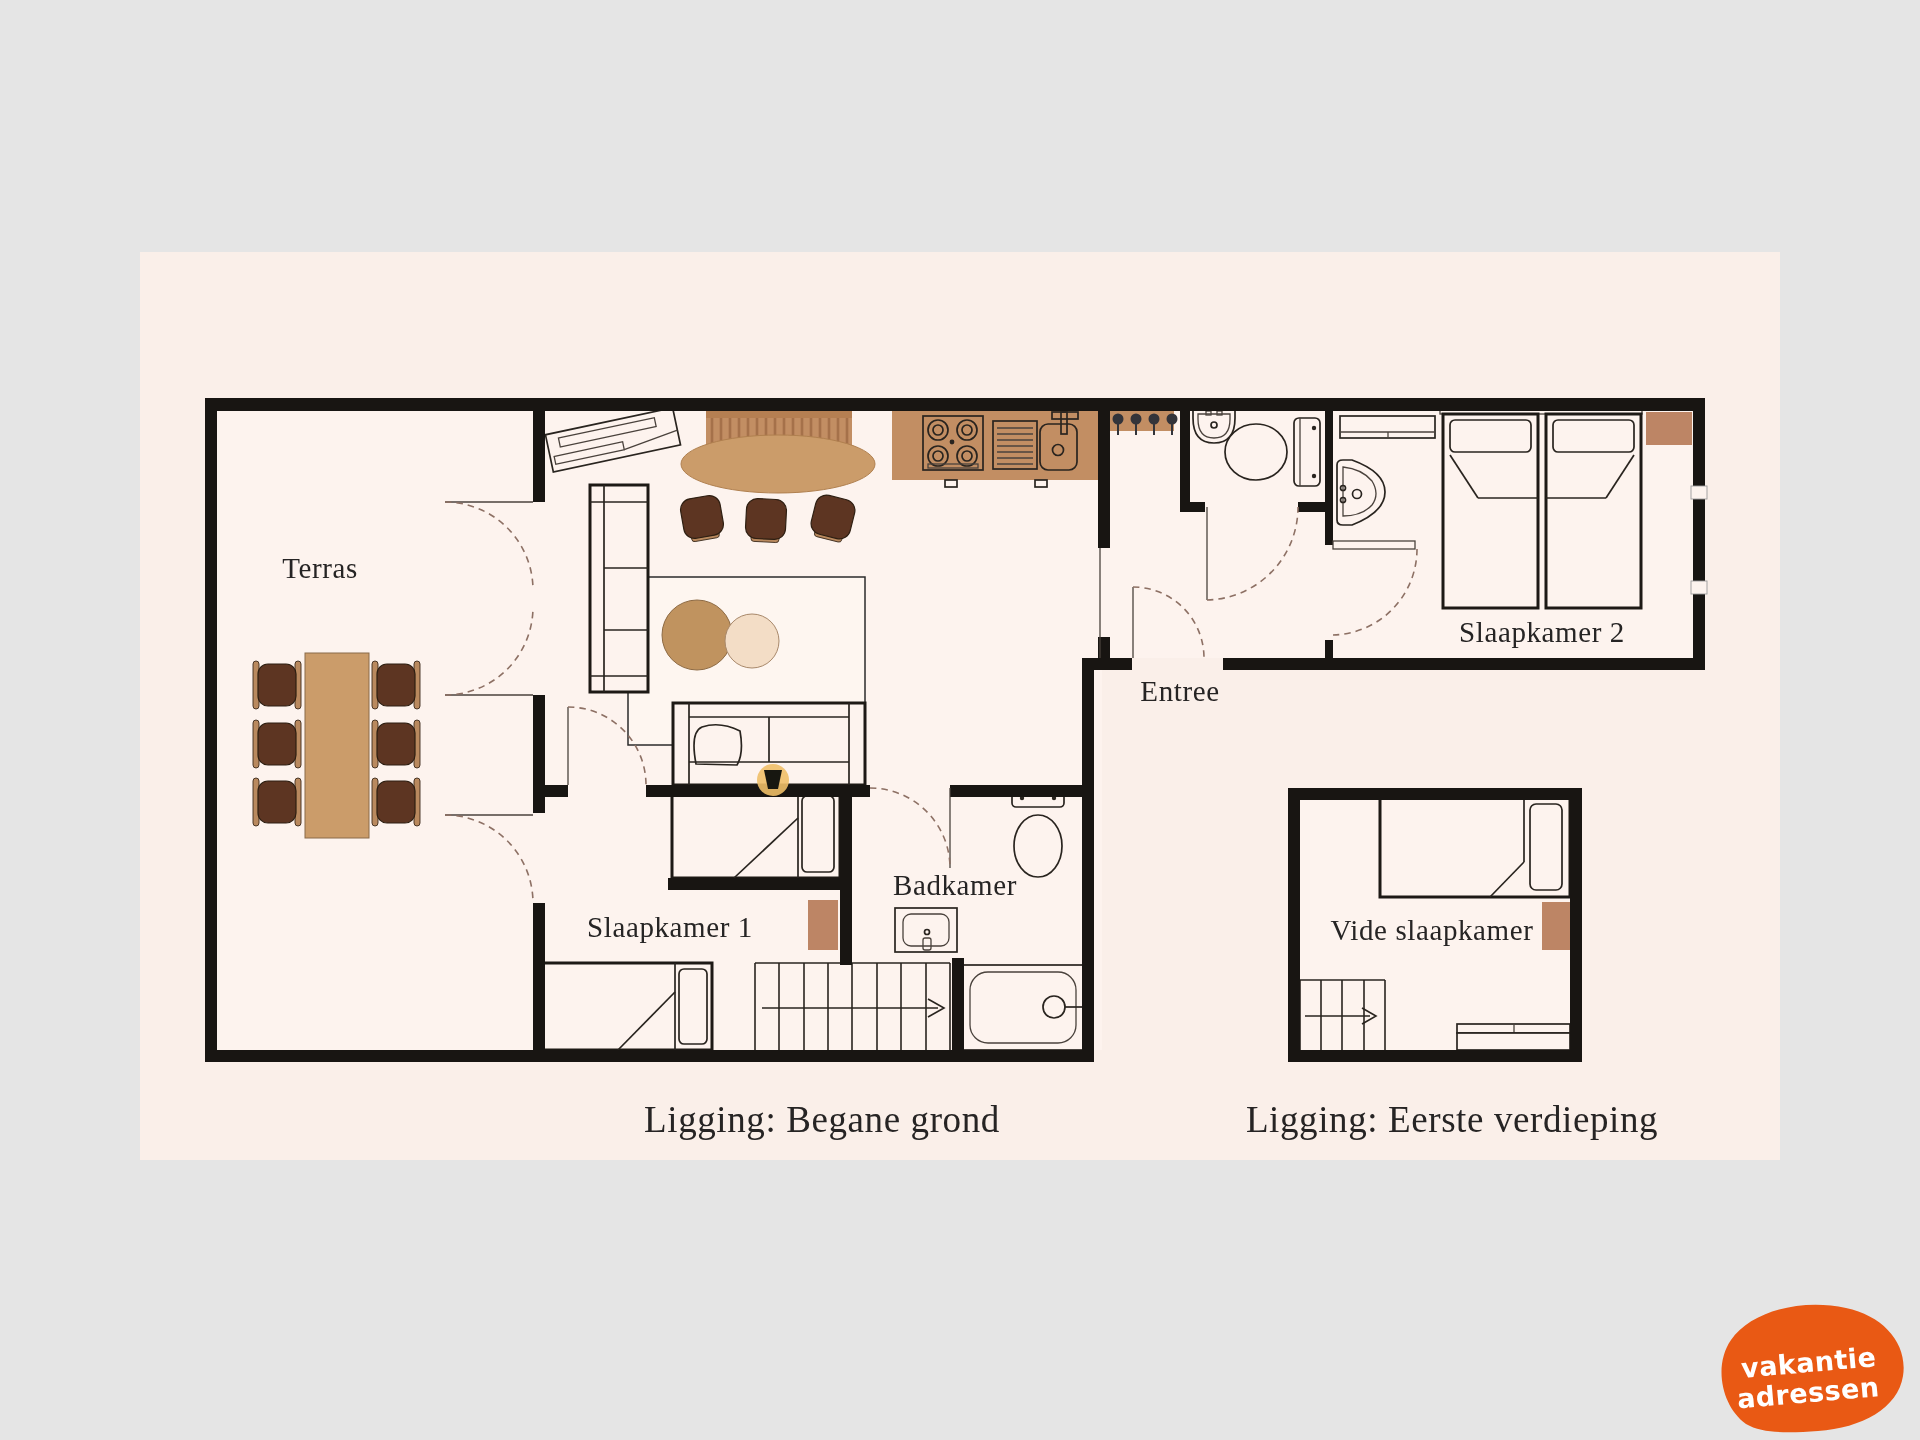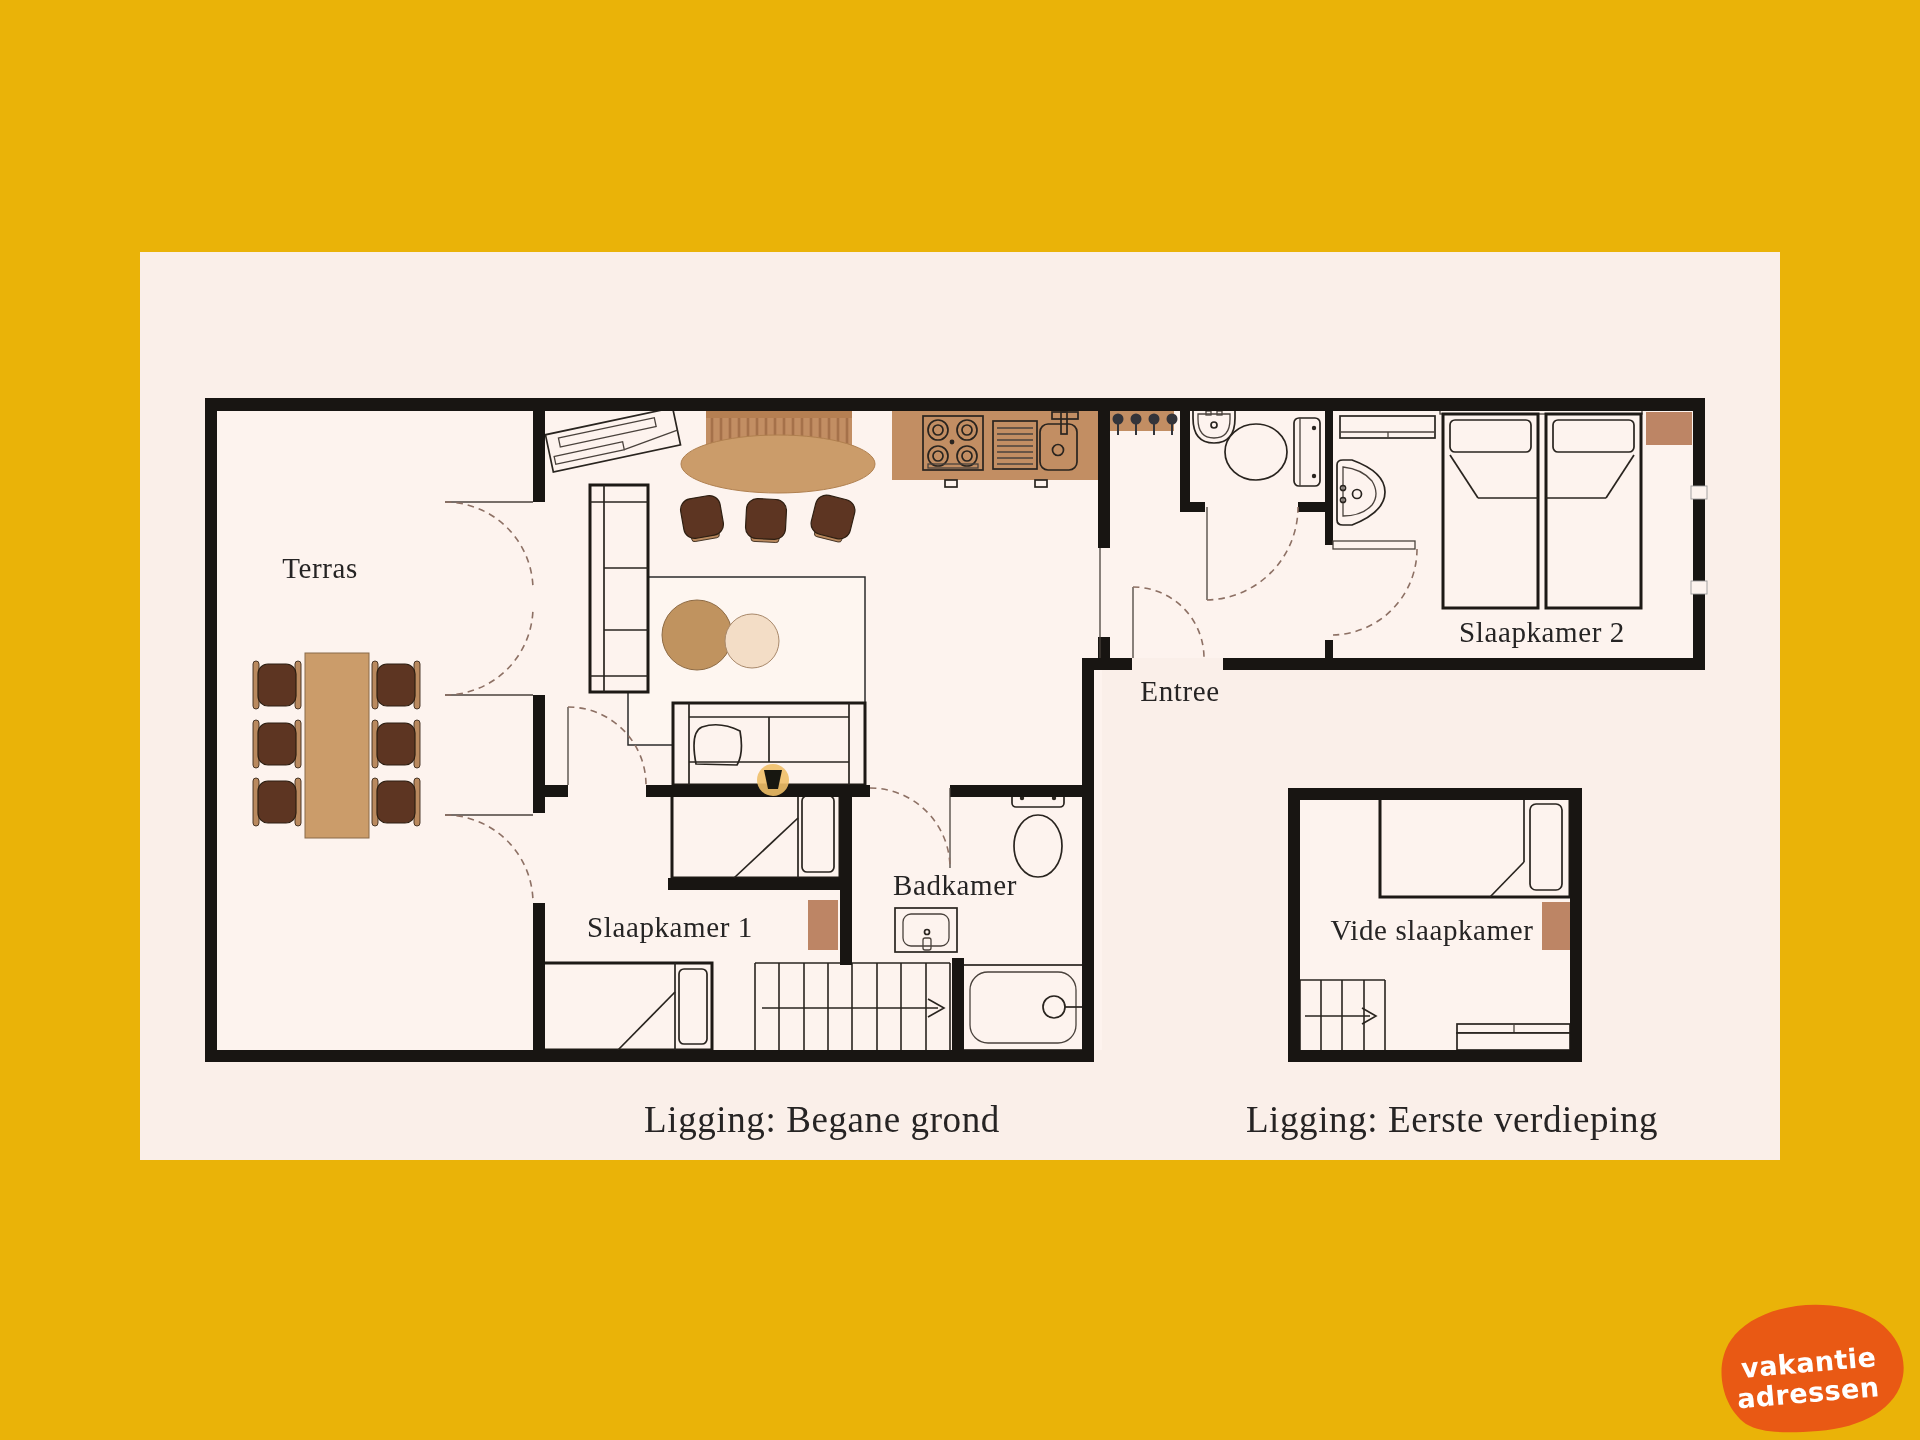--- a/index.html
+++ b/index.html
@@ -1,16 +1,16 @@
 <!DOCTYPE html>
 <html style="--c-board: #faefe9; --c-floor: #fdf3ee; --c-wall: #181512; --c-counter: #c28e63; --c-stripe: #a5714a; --c-wood: #cb9c6a; --c-chair: #5d3522; --c-chair-trim: #b9895e; --c-rug: #bd8565; --c-rug-big: #c0935f; --c-rug-small: #f3ddc6; --c-lamp: #f0bf68; --c-logo: #e95914; --c-ink: #262424;"><head>
 <meta charset="utf-8">
 <style>
   html,body{margin:0;padding:0;background:#fff;}
-  .stage{position:relative;width:1920px;height:1440px;background:#eab308;overflow:hidden;
+  .stage{position:relative;width:1920px;height:1440px;background:#e5e5e5;overflow:hidden;
          font-family:"Liberation Serif",serif;}
   svg{position:absolute;left:0;top:0;}
   .board{fill:var(--c-board);}
   .fl{fill:var(--c-floor);}
   .w{fill:var(--c-wall);}
   .ln{stroke:#29241f;stroke-width:1.7;fill:none;}
   .lnf{stroke:#29241f;stroke-width:1.7;fill:var(--c-floor);}
   .ln2{stroke:#1d1915;stroke-width:3;fill:var(--c-floor);}
   .thin{stroke:#4a423c;stroke-width:1.3;fill:none;}
   .arc{stroke:#8d7064;stroke-width:1.6;fill:none;stroke-dasharray:6.5 5;}

